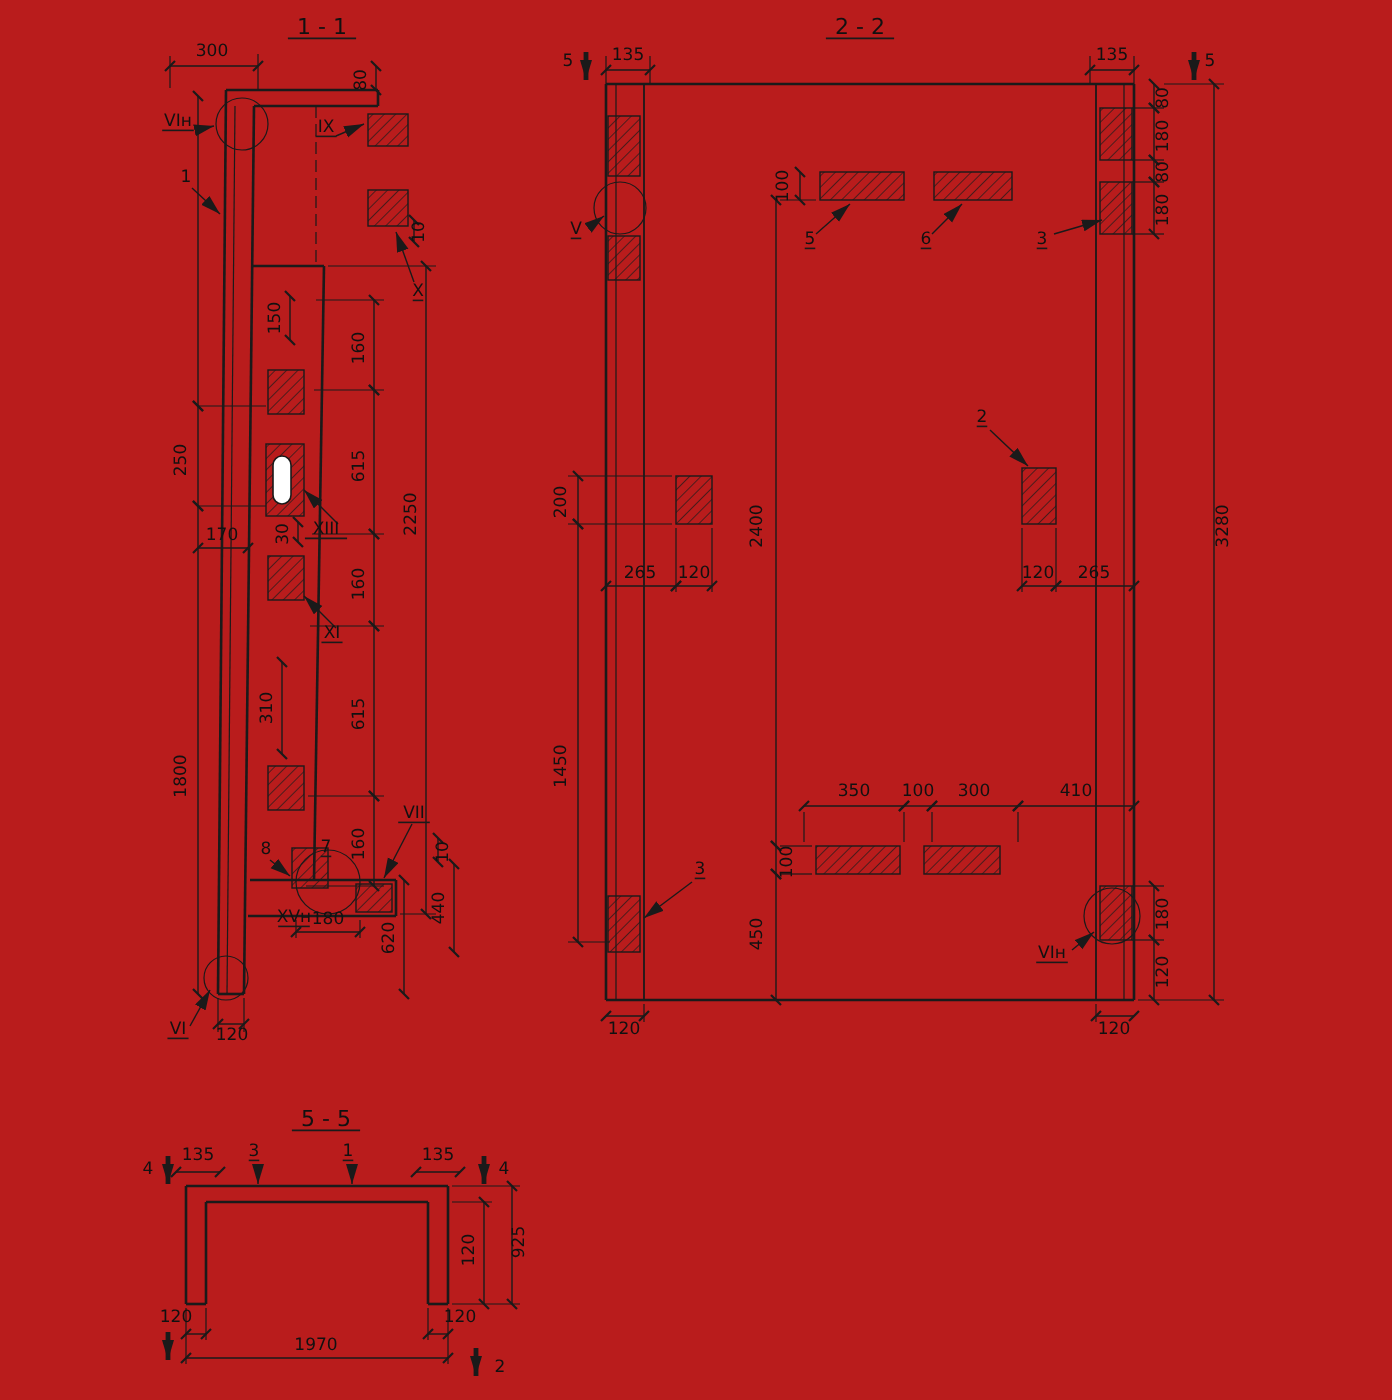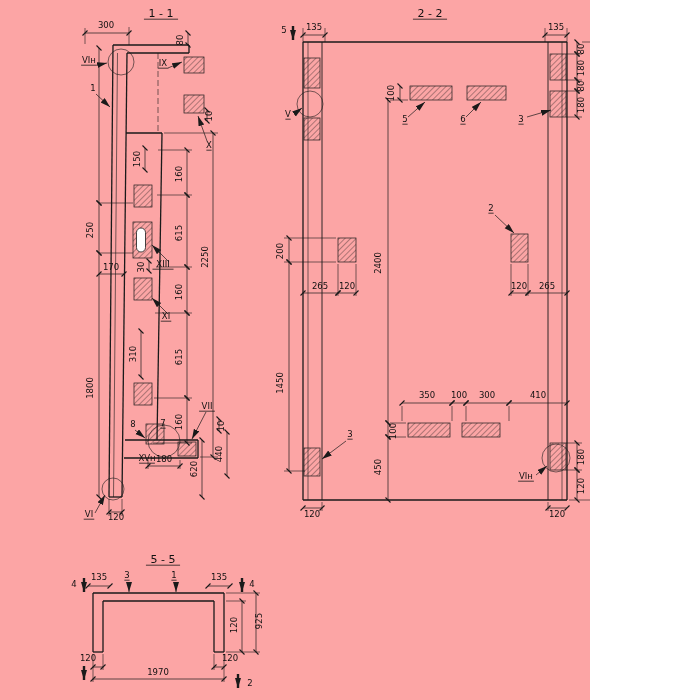--- a/index.html
+++ b/index.html
@@ -1,16 +1,16 @@
 <!DOCTYPE html>
 <html><head>
 <meta charset="utf-8">
 <style>
   html,body{margin:0;padding:0;background:#fff}
-  .page{width:590px;height:700px;background:#fca5a5;position:relative;overflow:hidden;font-family:"DejaVu Sans",sans-serif}
+  .page{width:696px;height:700px;background:#b91c1c;position:relative;overflow:hidden;font-family:"DejaVu Sans",sans-serif}
   svg{display:block}
   svg text{fill:#111;font-family:"DejaVu Sans",sans-serif}
   .ol{stroke:#1a1a1a;stroke-width:1.3;fill:none}
   .ml{stroke:#1a1a1a;stroke-width:0.9;fill:none}
   .tl{stroke:#1a1a1a;stroke-width:0.6;fill:none}
   .dash{stroke-dasharray:6 3}
   .dl{stroke:#1a1a1a;stroke-width:0.7;fill:none;marker-start:url(#tk);marker-end:url(#tk)}
   .ldr{stroke:#1a1a1a;stroke-width:0.7;fill:none;marker-end:url(#ar)}
   .thick{stroke:#1a1a1a;stroke-width:2.4;fill:none;marker-end:url(#ar)}
   .hz{fill:url(#hatch);stroke:#1a1a1a;stroke-width:0.7}

